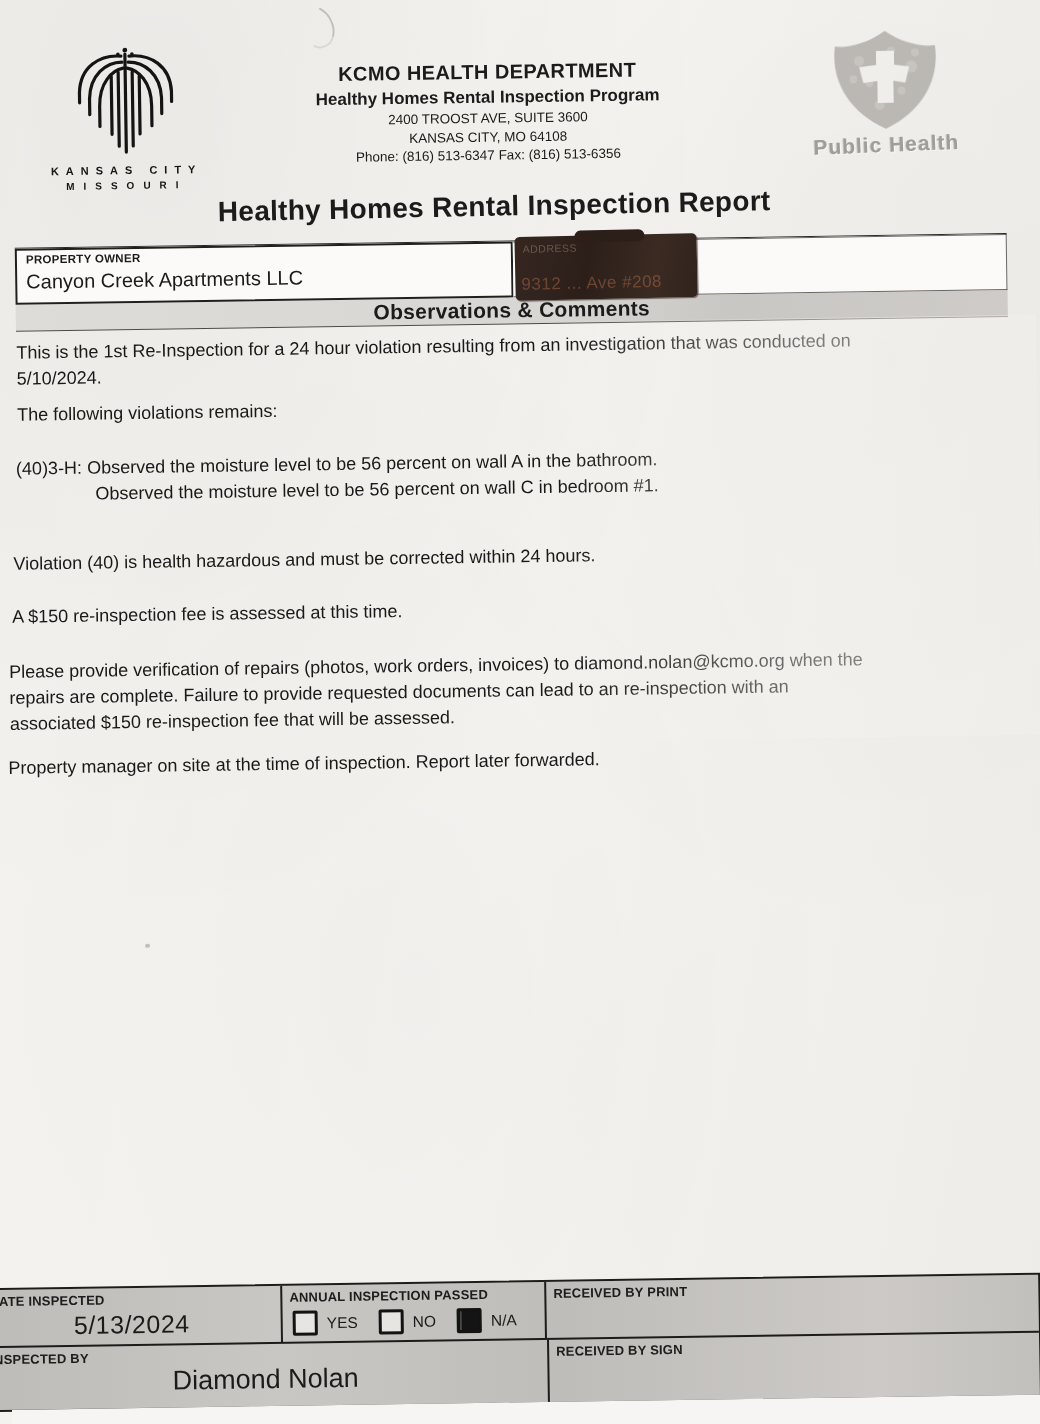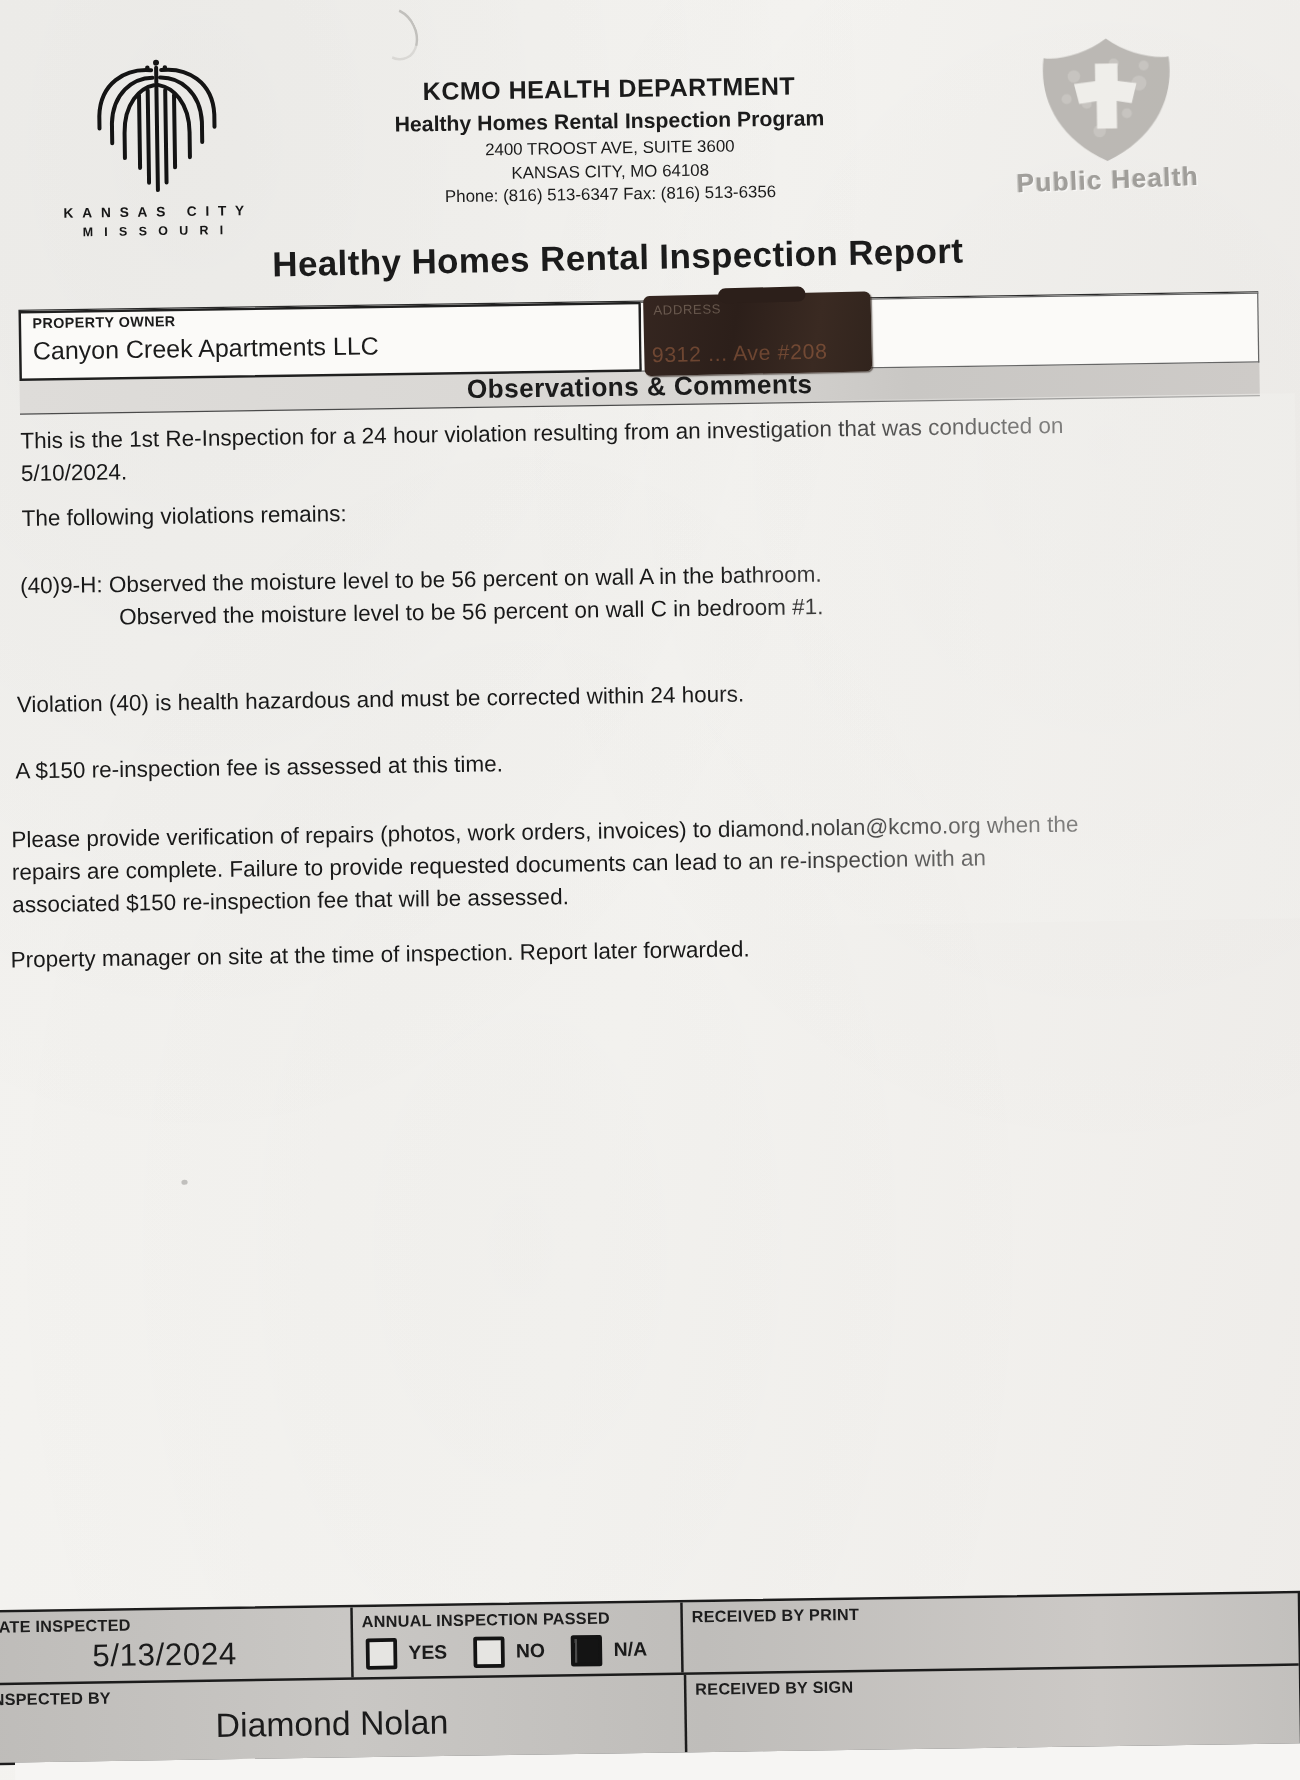--- a/index.html
+++ b/index.html
@@ -71,21 +71,21 @@
   .c-date{flex:0 0 300px;border-right:2px solid #1c1c1c;}
   .c-annual{flex:0 0 264px;border-right:2px solid #1c1c1c;}
   .c-recprint{flex:1;}
   .c-inspby{flex:0 0 566px;border-right:2px solid #1c1c1c;}
   .c-recsign{flex:1;}
   .f-dateval{position:absolute;left:0;right:0;top:22px;text-align:center;font-size:25px;letter-spacing:0.5px;}
   .f-inspval{position:absolute;left:0;right:0;top:20px;text-align:center;font-size:27px;}
   .chk-row{position:absolute;left:10px;top:25px;display:flex;align-items:center;gap:9px;}
   .cb{width:19px;height:19px;border:3.5px solid #131313;background:#e6e5e2;display:inline-block;border-radius:2px;}
   .cb.checked{background:#141414;box-shadow:inset 4px 0 0 -2px #4a4a4a;}
-  .cb-label{font-size:15.5px;font-weight:bold;margin-right:12px;}
+  .cb-label{font-size:15.5px;font-weight:normal;margin-right:12px;}
 
   .bottom-strip{position:absolute;left:0;top:1402px;width:1100px;height:40px;background:#f6f5f3;}
 
   .artifact-curve{position:absolute;left:308px;top:2px;width:30px;height:40px;border:2.5px solid transparent;
     border-right-color:rgba(150,148,143,0.5);border-bottom-color:rgba(160,158,153,0.25);border-radius:50%;transform:rotate(-25deg);}
   .speck{position:absolute;left:140px;top:938px;width:5px;height:4px;border-radius:50%;background:rgba(120,118,114,0.4);}
 </style>
 </head>
 <body>
 
@@ -168,21 +168,21 @@
   </div>
 
   <div class="para" style="left:20px;top:332px;">
     <span>This is the 1st Re-Inspection for a 24 hour violation resulting from an investigation that was conducted on</span><br>
     <span>5/10/2024.</span>
   </div>
 
   <div class="para" style="left:20px;top:394px;">The following violations remains:</div>
 
   <div class="para hang" style="left:18px;top:448px;">
-    <span>(40)9-H:</span>
+    <span>(40)3-H:</span>
     <span>Observed the moisture level to be 56 percent on wall A in the bathroom.</span>
     <span class="cont">Observed the moisture level to be 56 percent on wall C in bedroom #1.</span>
   </div>
 
   <div class="para" style="left:14px;top:543px;">Violation (40) is health hazardous and must be corrected within 24 hours.</div>
 
   <div class="para" style="left:12px;top:596px;">A $150 re-inspection fee is assessed at this time.</div>
 
   <div class="para" style="left:8px;top:651px;">
     <span>Please provide verification of repairs (photos, work orders, invoices) to diamond.nolan@kcmo.org when the</span><br>

